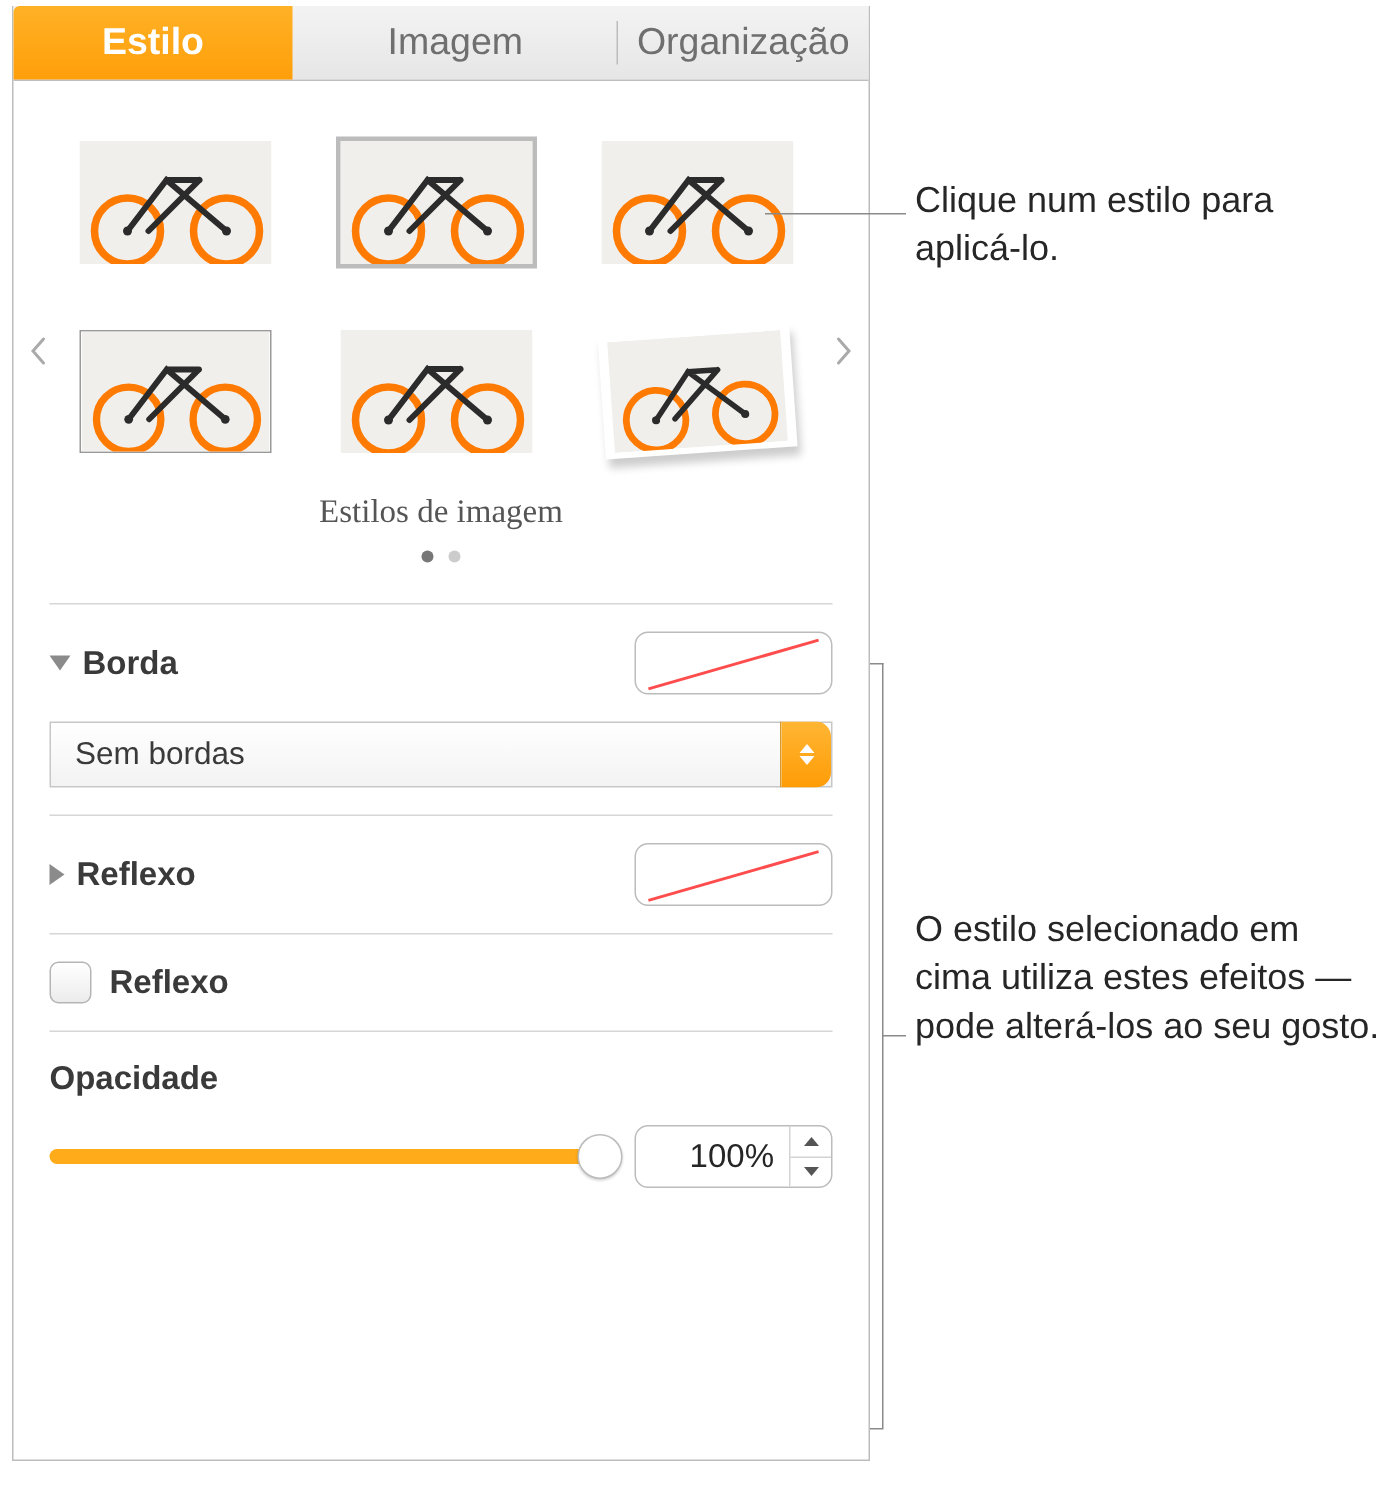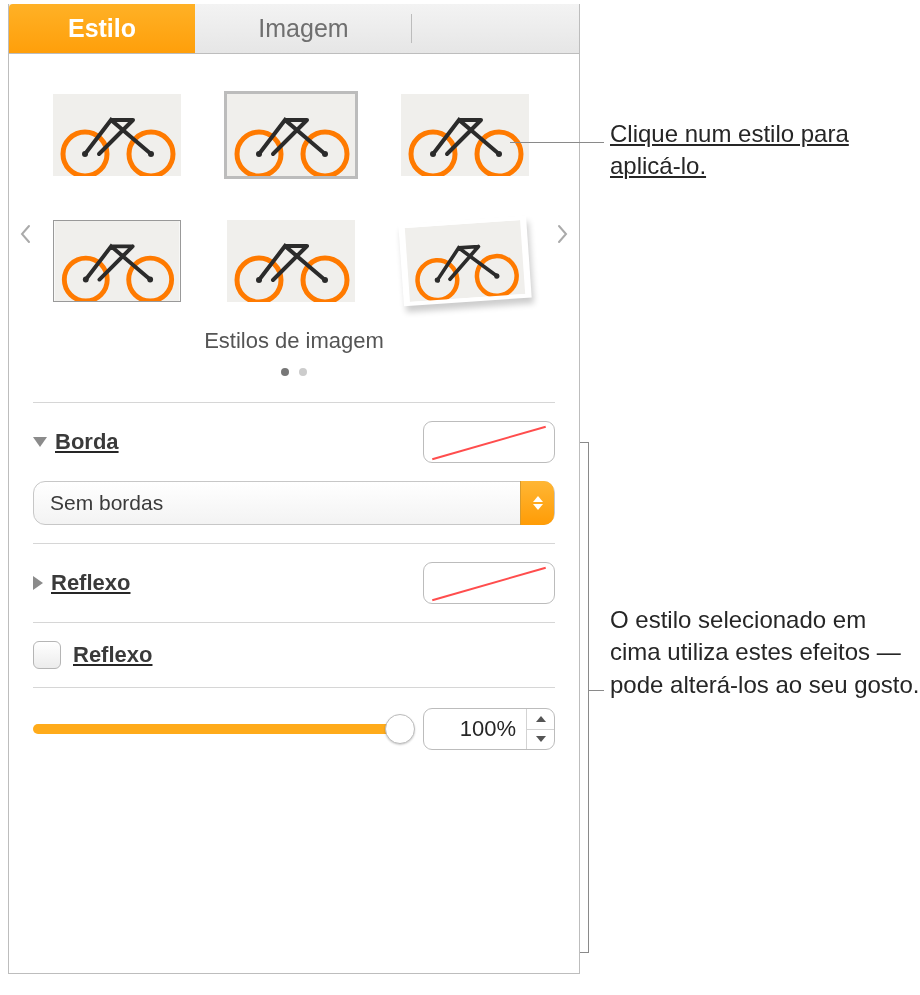--- a/index.html
+++ b/index.html
@@ -77,49 +77,50 @@
     outline: 3px solid #bcbcbc;
     outline-offset: 0;
   }
   .thumb.tilted svg { transform: rotate(-4deg); box-shadow: 2px 6px 6px rgba(0,0,0,.2); background:#fff; padding:4px; }
   .thumb.frame svg { border:1px solid #999; }
   .gallery-title {
     text-align:center;
     font-size: 22px;
     color:#555;
     margin-top: 26px;
+    font-family: Liberation Serif, serif;
   }
   .dots { text-align:center; margin-top:8px; margin-bottom:14px;}
   .dot { display:inline-block; width:8px; height:8px; border-radius:50%; background:#ccc; margin:0 3px;}
   .dot.active { background:#777; }
   .sep { height:1px; background:#d6d6d6; margin:0 24px; }
   
   .section { padding: 18px 24px; }
-  .row { display:flex; align-items:center; justify-content:space-between;text-decoration:underline; }
+  .row { display:flex; align-items:center; justify-content:space-between; }
   .sec-label { font-size:22px; font-weight:600; color:#3a3a3a; display:flex; align-items:center; gap:8px;}
   .disclosure {
     width:0; height:0; display:inline-block;
   }
   .disclosure.down { border-left:7px solid transparent; border-right:7px solid transparent; border-top:10px solid #8b8b8b;}
   .disclosure.right { border-top:7px solid transparent; border-bottom:7px solid transparent; border-left:10px solid #8b8b8b;}
   .swatch {
     width:132px; height:42px;
     border:1px solid #bcbcbc; border-radius:9px;
     background:#fff; position:relative; overflow:hidden;
   }
   .swatch::before {
     content:""; position:absolute; left:6px; right:6px; top:50%; height:2px;
     background:#ff4d4d;
     transform: rotate(-16deg);
   }
   .select {
     margin-top: 18px;
     height:44px;
     border:1px solid #c7c7c7;
-    border-radius:12px;
+    border-radius:0;
     display:flex; align-items:center; justify-content:space-between;
     padding:0 0 0 16px;
     font-size:21px;
     background:linear-gradient(#fff,#f3f3f3);
     color:#3a3a3a;
   }
   .select-btn {
     width:34px; height:44px;
     background:linear-gradient(#ffb634,#ff9c06);
     border-left:1px solid #d79a2e;
@@ -127,21 +128,21 @@
     display:flex; flex-direction:column; align-items:center; justify-content:center;
     gap:2px;
   }
   .select-btn .chev { width:0;height:0; }
   .select-btn .up { border-left:5px solid transparent; border-right:5px solid transparent; border-bottom:6px solid #fff;}
   .select-btn .dn { border-left:5px solid transparent; border-right:5px solid transparent; border-top:6px solid #fff;}
   .checkbox {
     width:28px; height:28px; border:1px solid #b5b5b5; border-radius:6px;
     background:linear-gradient(#fff,#ececec);
   }
-  .slider-wrap { display:flex; align-items:center; gap:12px; margin-top:2px;}
+  .slider-wrap { display:flex; align-items:center; gap:12px; margin-top:18px;}
   .slider {
     flex:1; height:10px; border-radius:5px;
     background:#ffab1a;
     position:relative;
   }
   .slider .knob {
     position:absolute; right:-4px; top:50%; transform:translateY(-50%);
     width:30px; height:30px; border-radius:50%;
     background:#fff; border:1px solid #bcbcbc;
     box-shadow:0 1px 2px rgba(0,0,0,.2);
@@ -172,20 +173,23 @@
 
 <div class="panel">
 
   <div class="tabs">
     <div class="tab tab-estilo active">
       <span>Estilo</span>
     </div>
     <div class="tab tab-imagem">
       <span>Imagem</span>
     </div>
+    <div class="tab tab-org">
+      <span>Organização</span>
+    </div>
   </div>
 
   <div class="gallery-wrap">
     <div class="gallery-nav nav-left">
       <svg viewBox="0 0 12 20" width="12" height="20">
           <path d="M10 2 L3 10 L10 18" stroke="#aaa" stroke-width="2" fill="none" stroke-linecap="round"></path>
         </svg>
     </div>
     <div class="gallery-nav nav-right">
       <svg viewBox="0 0 12 20" width="12" height="20">
@@ -312,41 +316,44 @@
       <div class="checkbox"></div>
       <div class="sec-label">
           <span>Reflexo</span>
         </div>
     </div>
   </div>
 
   <div class="sep"></div>
 
   <div class="section">
+    <div class="sec-label">
+        <span>Opacidade</span>
+      </div>
     <div class="slider-wrap">
       <div class="slider">
         <div class="knob"></div>
       </div>
       <div class="spinner">
         <input value="100%" style="">
         <div class="spin-btns">
           <div class="up">
               <span class="tri-up"></span>
             </div>
           <div>
               <span class="tri-dn"></span>
             </div>
         </div>
       </div>
     </div>
   </div>
 
 </div>
 
-<div class="callout" style="left:610px; top:118px;text-decoration:underline;">
+<div class="callout" style="left:610px; top:118px;">
   <span>Clique num estilo para aplicá-lo.</span>
 </div>
 <div style="position:absolute; left:510px; top:142px; width:94px; height:1px; background:#8a8a8a;"></div>
 
 <div class="callout" style="left:610px; top:604px; width:310px;">
   <span>O estilo selecionado em cima utiliza estes efeitos — pode alterá-los ao seu gosto.</span>
 </div>
 
 <div style="position:absolute; left:588px; top:442px; width:1px; height:510px; background:#8a8a8a;"></div>
 <div style="position:absolute; left:580px; top:442px; width:9px; height:1px; background:#8a8a8a;"></div>

